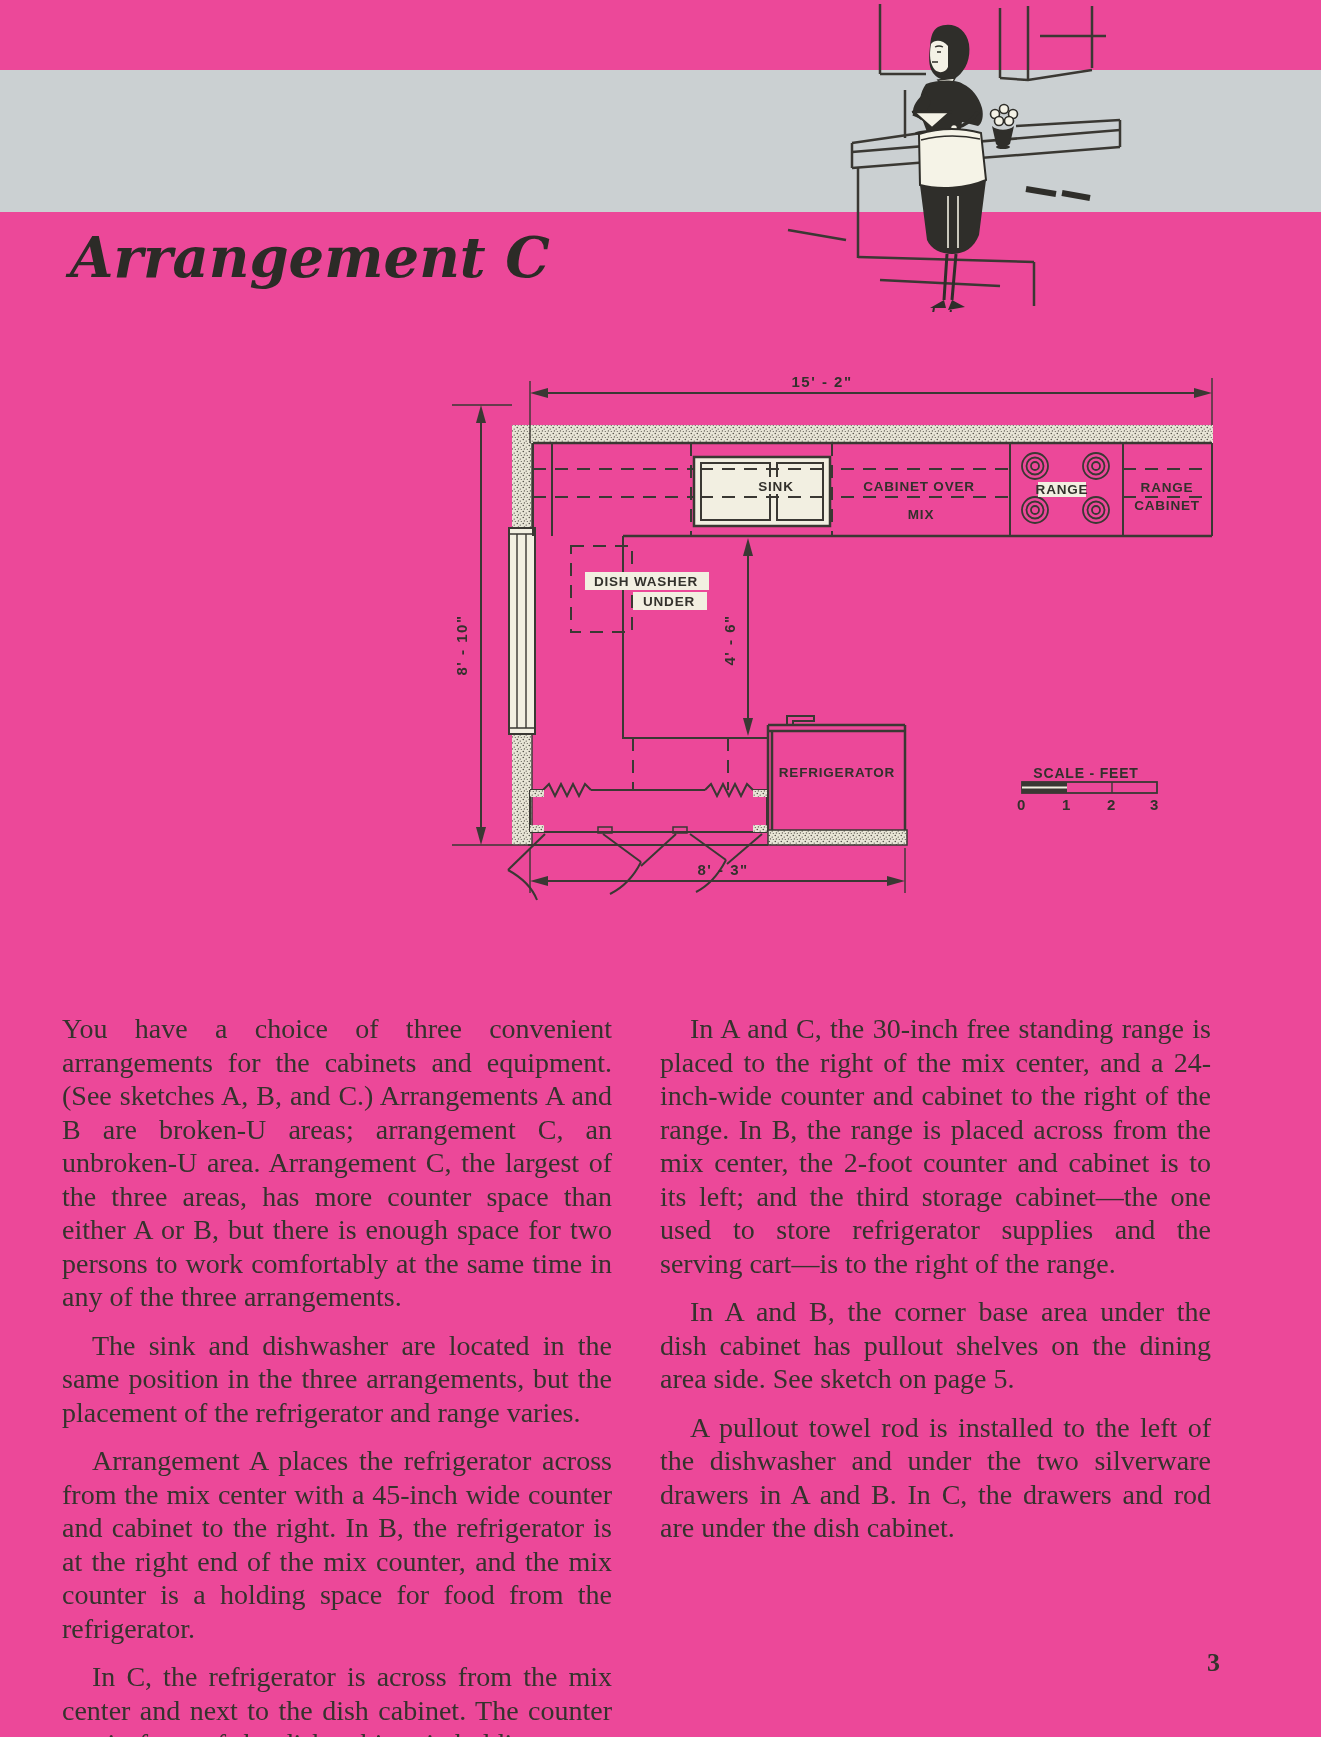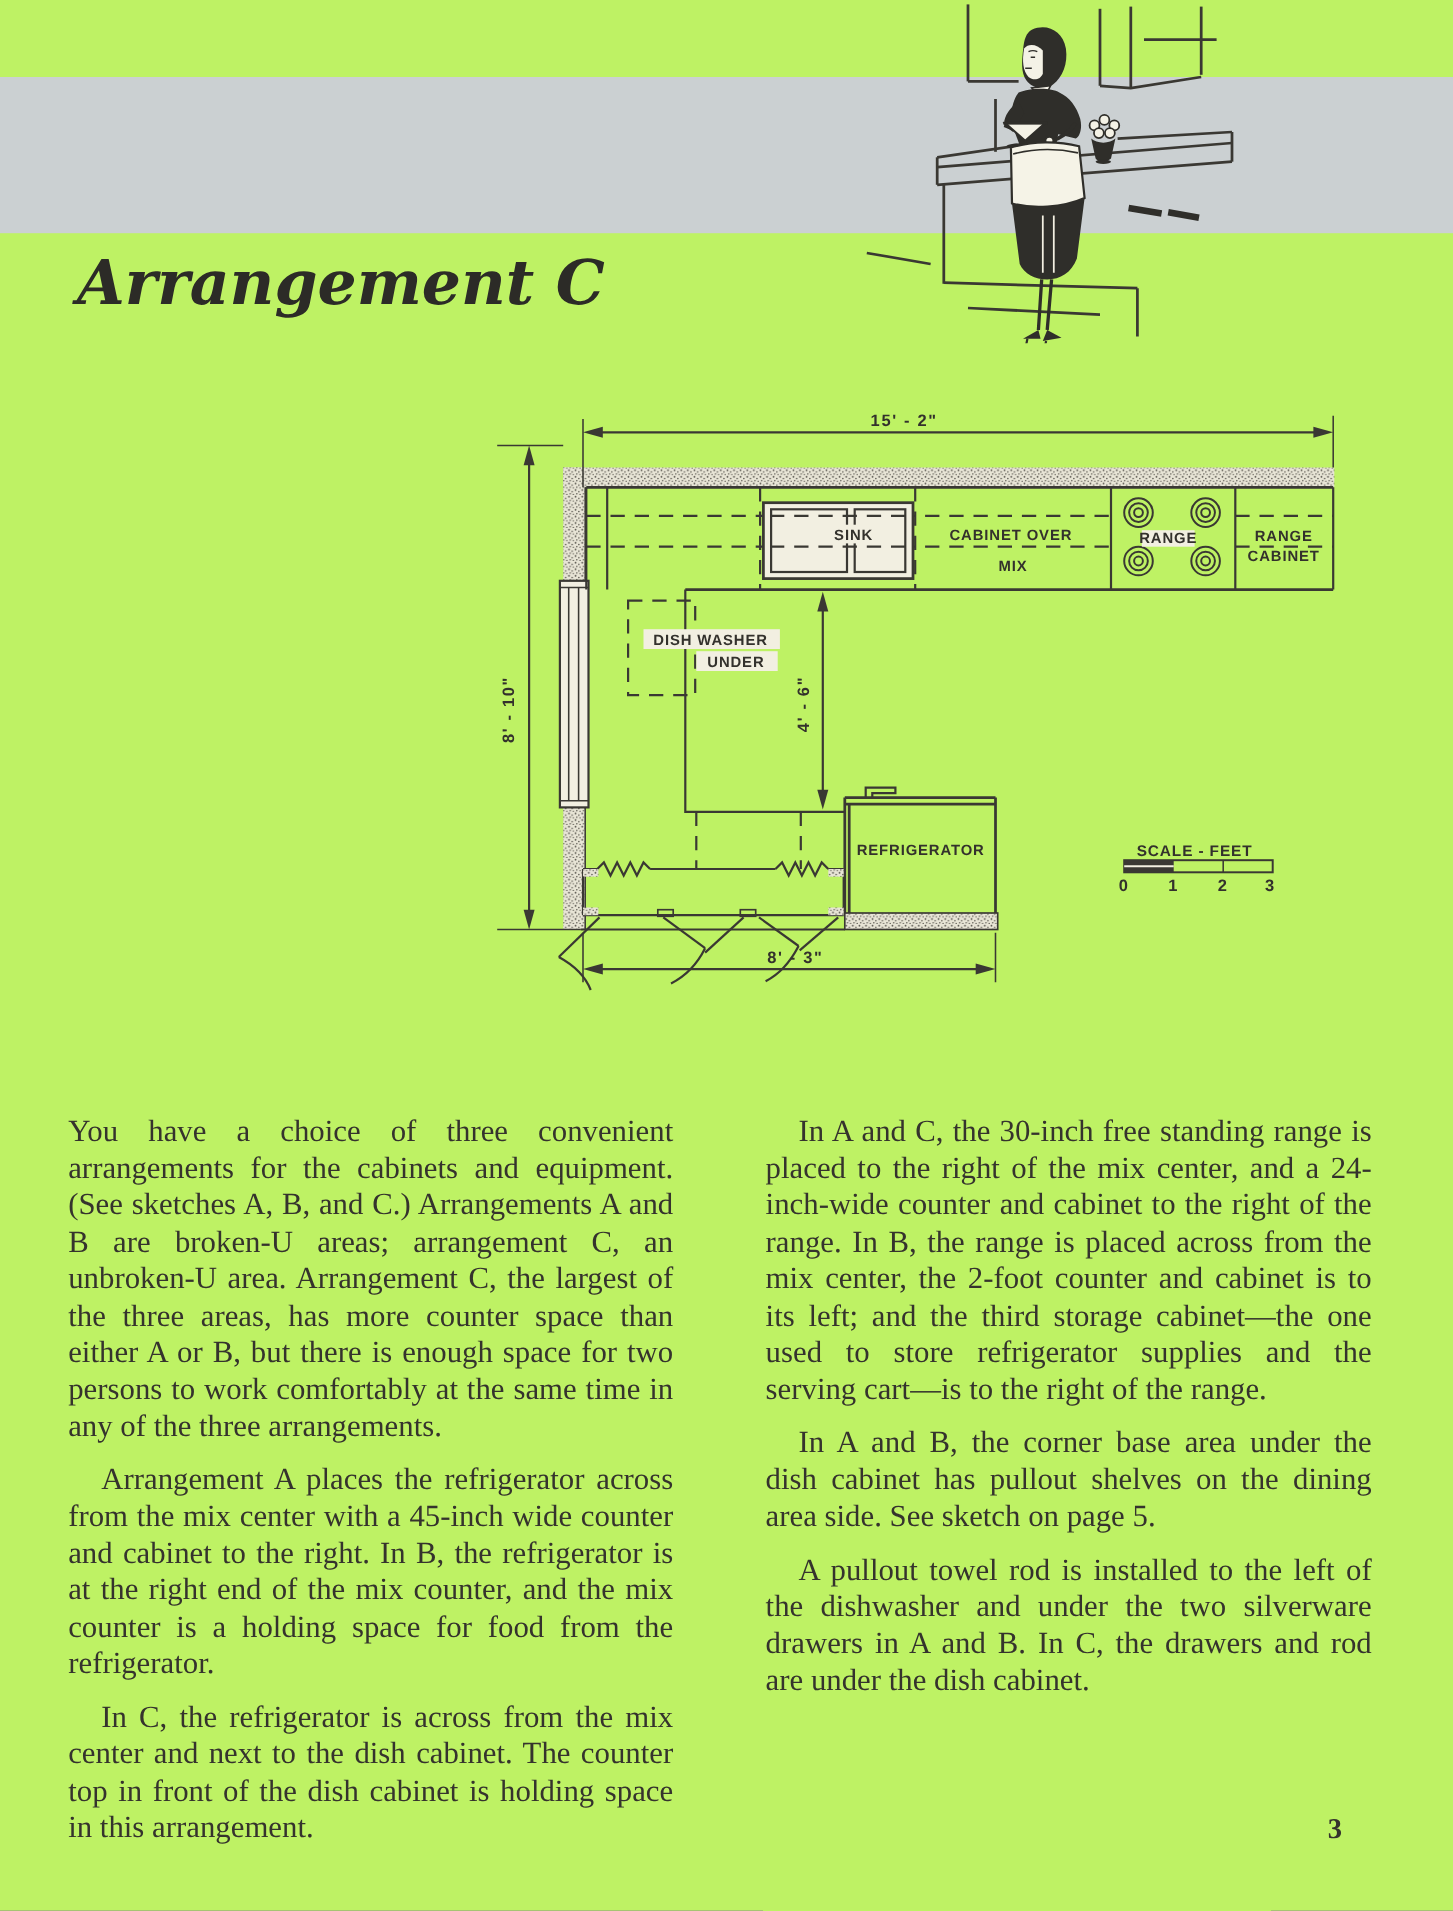--- a/index.html
+++ b/index.html
@@ -1,31 +1,31 @@
 <!DOCTYPE html>
 <html><head>
 <meta charset="utf-8">
 <style>
   html,body { margin:0; padding:0; background:#888; }
   .page {
     position:relative; width:1321px; height:1737px;
-    background:#bef264; overflow:hidden;
+    background:#ec4899; overflow:hidden;
     font-family:"Liberation Serif", serif; color:#35332d;
   }
   .gray-band { position:absolute; left:0; top:70px; width:1321px; height:142px; background:#cbd0d2; }
   .illus { position:absolute; left:690px; top:0; width:440px; height:312px; }
   .plan  { position:absolute; left:0; top:330px; width:1321px; height:680px; }
   .title {
     position:absolute; left:70px; top:224px; margin:0;
     font-family:"DejaVu Serif", serif; font-style:italic; font-weight:bold;
     font-size:56px; letter-spacing:0px; color:#2c2b27; white-space:nowrap;
   }
   .col { position:absolute; top:1012px; }
   .col-left  { left:62px;  width:550px; }
-  .col-right { left:660px; width:551px;margin-left:36px; }
+  .col-right { left:660px; width:551px; }
   .col p { margin:0 0 15px 0; text-align:justify; font-size:28px; line-height:33.5px; }
   .col p.indent { text-indent:30px; }
   .pagenum {
     position:absolute; left:1140px; top:1648px; width:80px; text-align:right;
     font-weight:bold; font-size:26px; color:#35332d;
   }
   
   .ln   { stroke:#3a3833; stroke-width:2;   fill:none; }
   .ln25 { stroke:#3a3833; stroke-width:2.5; fill:none; }
   .dash { stroke:#3a3833; stroke-width:2; fill:none; stroke-dasharray:13 9; }
@@ -272,20 +272,21 @@
       <path class="thin" d="M 1112,782 V 793"></path>
       <text class="dim" x="1022" y="810">0</text>
       <text class="dim" x="1067" y="810">1</text>
       <text class="dim" x="1112" y="810">2</text>
       <text class="dim" x="1155" y="810">3</text>
     </g>
   </svg>
 
   <div class="col col-left">
     <p>You have a choice of three convenient arrangements for the cabinets and equipment.  (See sketches A, B, and C.)  Arrangements A and B are broken-U areas; arrangement C, an unbroken-U area.  Arrangement C, the largest of the three areas, has more counter space than either A or B, but there is enough space for two persons to work comfortably at the same time in any of the three arrangements.</p>
+    <p class="indent">The sink and dishwasher are located in the same position in the three arrangements, but the placement of the refrigerator and range varies.</p>
     <p class="indent">Arrangement A places the refrigerator across from the mix center with a 45-inch wide counter and cabinet to the right.  In B, the refrigerator is at the right end of the mix counter, and the mix counter is a holding space for food from the refrigerator.</p>
     <p class="indent">In C, the refrigerator is across from the mix center and next to the dish cabinet.  The counter top in front of the dish cabinet is holding space in this arrangement.</p>
   </div>
 
   <div class="col col-right">
     <p class="indent">In A and C, the 30-inch free standing range is placed to the right of the mix center, and a 24-inch-wide counter and cabinet to the right of the range.  In B, the range is placed across from the mix center, the 2-foot counter and cabinet is to its left; and the third storage cabinet—the one used to store refrigerator supplies and the serving cart—is to the right of the range.</p>
     <p class="indent">In A and B, the corner base area under the  dish cabinet has pullout shelves on the dining area side.  See sketch on page 5.</p>
     <p class="indent">A pullout towel rod is installed to the left of the dishwasher and under the two silverware drawers in A and B.   In C, the drawers and rod are under the dish cabinet.</p>
   </div>
 

